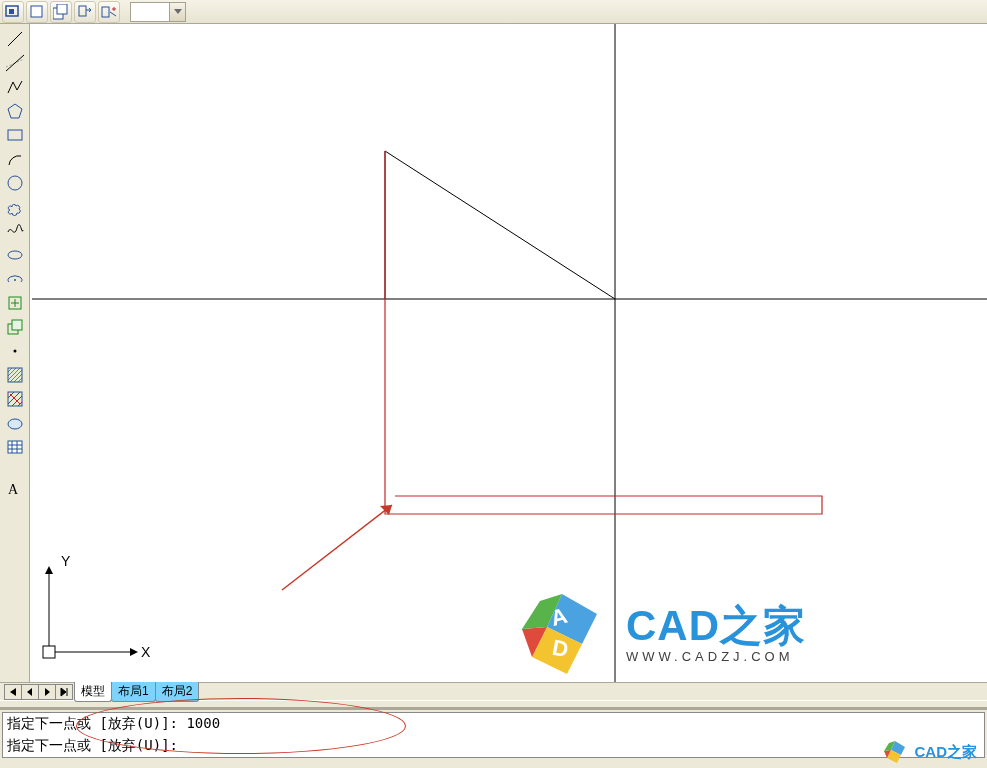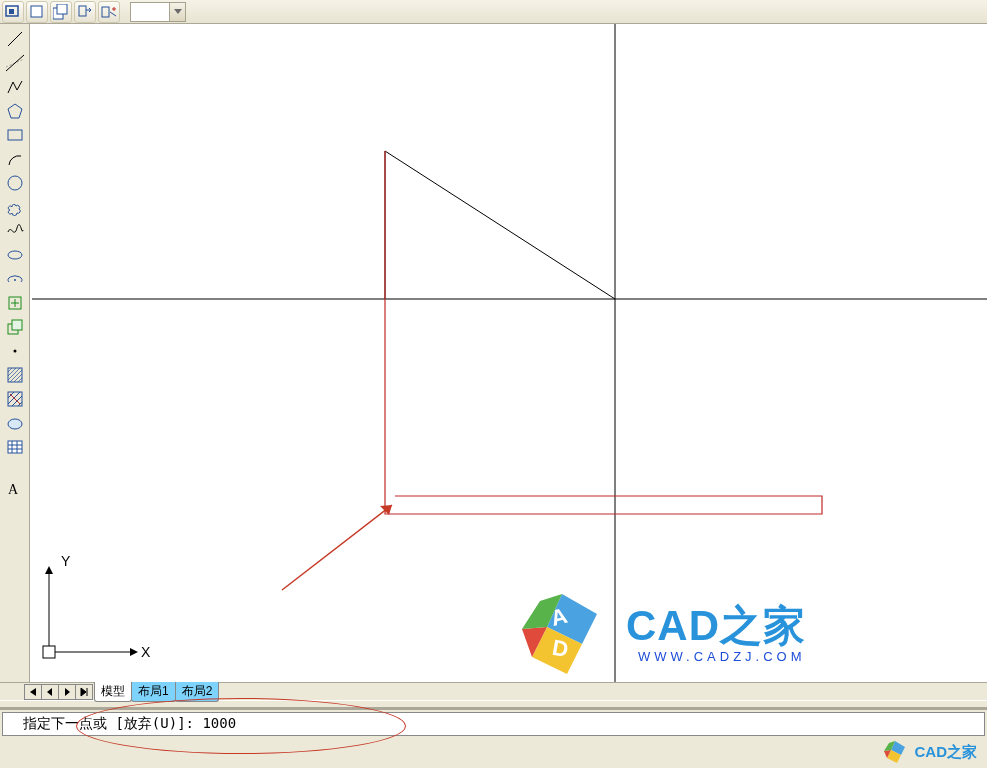--- a/index.html
+++ b/index.html
@@ -12,44 +12,44 @@
 .top-toolbar .dropdown .dd-btn { width: 16px; height: 18px; background: linear-gradient(#f5f2e6,#ddd7c0); border-left: 1px solid #a7a28e; display:flex;align-items:center;justify-content:center; }
 
 
 .main { display: flex; height: 658px; }
 .left-toolbar { width: 30px; background: #ece9d8; border-right: 1px solid #aca899; padding-top: 4px; display: flex; flex-direction: column; align-items: center; gap: 2px; }
 .left-toolbar .tool { width: 24px; height: 22px; border: 1px solid transparent; display: flex; align-items: center; justify-content: center; cursor: pointer; position:relative; }
 
 .canvas { flex: 1; background: #ffffff; position: relative; border-left: 2px solid #fff; overflow: hidden; }
 
 
-.bottom-tabs { height: 18px; background: #ece9d8; display: flex; align-items: center; border-top: 1px solid #aca899; padding-left: 24px; }
+.bottom-tabs { height: 18px; background: #ece9d8; display: flex; align-items: center; border-top: 1px solid #aca899; padding-left: 4px; }
 .tab-btns { display: flex; }
 .tab-btns .nav-btn { width: 18px; height: 16px; border: 1px solid #888; background:#ece9d8; display:flex; align-items:center; justify-content:center; cursor:pointer; margin-right:-1px; }
 .tabs { display: flex; margin-left: 2px; }
 .tabs .tab { padding: 1px 6px; border: 1px solid #888; border-top:none; background: #7dd3fc; font-size: 12px; cursor:pointer; border-radius: 0 0 3px 3px; margin-right:-1px; }
 .tabs .tab.active { background: #fff; font-weight: normal; }
 
 
 .command-window { background: #ece9d8; border-top: 2px solid #aca899; }
 .command-lines { background:#fff; border:1px solid #888; margin:2px; }
-.command-lines .line { padding: 2px 20px; font-family: "SimSun","宋体", monospace; font-size: 14px; white-space: pre; }
+.command-lines .line { padding: 2px 4px; font-family: "SimSun","宋体", monospace; font-size: 14px; white-space: pre; }
 
 
 .watermark-small { position:absolute; right:10px; bottom:4px; display:flex; align-items:center; gap:6px; }
 .watermark-small .cube { width:28px; height:24px; }
 .watermark-small .text { color:#2893db; font-size:15px; font-weight:bold; font-family: Arial, sans-serif; }
 
 
 .red-ellipse { position:absolute; border:1px solid #c73927; border-radius:50%; pointer-events:none; }
 .red-arrow { position:absolute; pointer-events:none; }
 
 .big-watermark { position:absolute; left: 480px; top: 565px; display:flex; align-items:center; gap:14px; }
 .big-watermark .text-block .main-txt { color:#2893db; font-size:42px; font-weight:bold; font-family: Arial, "Microsoft YaHei", sans-serif; letter-spacing:1px; line-height:1; }
-.big-watermark .text-block .sub-txt { color:#1d4ed8; font-size:13px; letter-spacing:4px; font-family: Arial, sans-serif; margin-top:2px;margin-left:12px; }
+.big-watermark .text-block .sub-txt { color:#404040; font-size:13px; letter-spacing:4px; font-family: Arial, sans-serif; margin-top:2px; }
 </style>
 </head>
 <body>
 
 <div class="top-toolbar">
   <div class="tool-btn">
       <svg width="16" height="16">
         <rect x="1" y="2" width="12" height="10" fill="none" stroke="#27519a" stroke-width="1.5"></rect>
         <rect x="4" y="5" width="5" height="5" fill="#27519a"></rect>
       </svg>
@@ -274,20 +274,21 @@
     <div class="tab">布局1</div>
     <div class="tab">布局2</div>
   </div>
 </div>
 
 <div style="height:8px;background:#ece9d8;border-top:1px solid #fff;border-bottom:1px solid #aca899"></div>
 
 <div class="command-window">
   <div class="command-lines">
     <div class="line">指定下一点或 [放弃(U)]: 1000</div>
+    <div class="line">指定下一点或 [放弃(U)]:</div>
   </div>
 </div>
 
 <div class="red-ellipse" style="left:76px; top:698px; width:330px; height:56px;"></div>
 
 <div class="watermark-small">
   <svg class="cube" width="28" height="24">
     <path d="M14 1 L24 7 L20 15 L10 10 Z" fill="#4aa3e0"></path>
     <path d="M10 10 L20 15 L16 23 L6 18 Z" fill="#f4c430"></path>
     <path d="M6 18 L3 11 L10 10 Z" fill="#e04a3a"></path>

